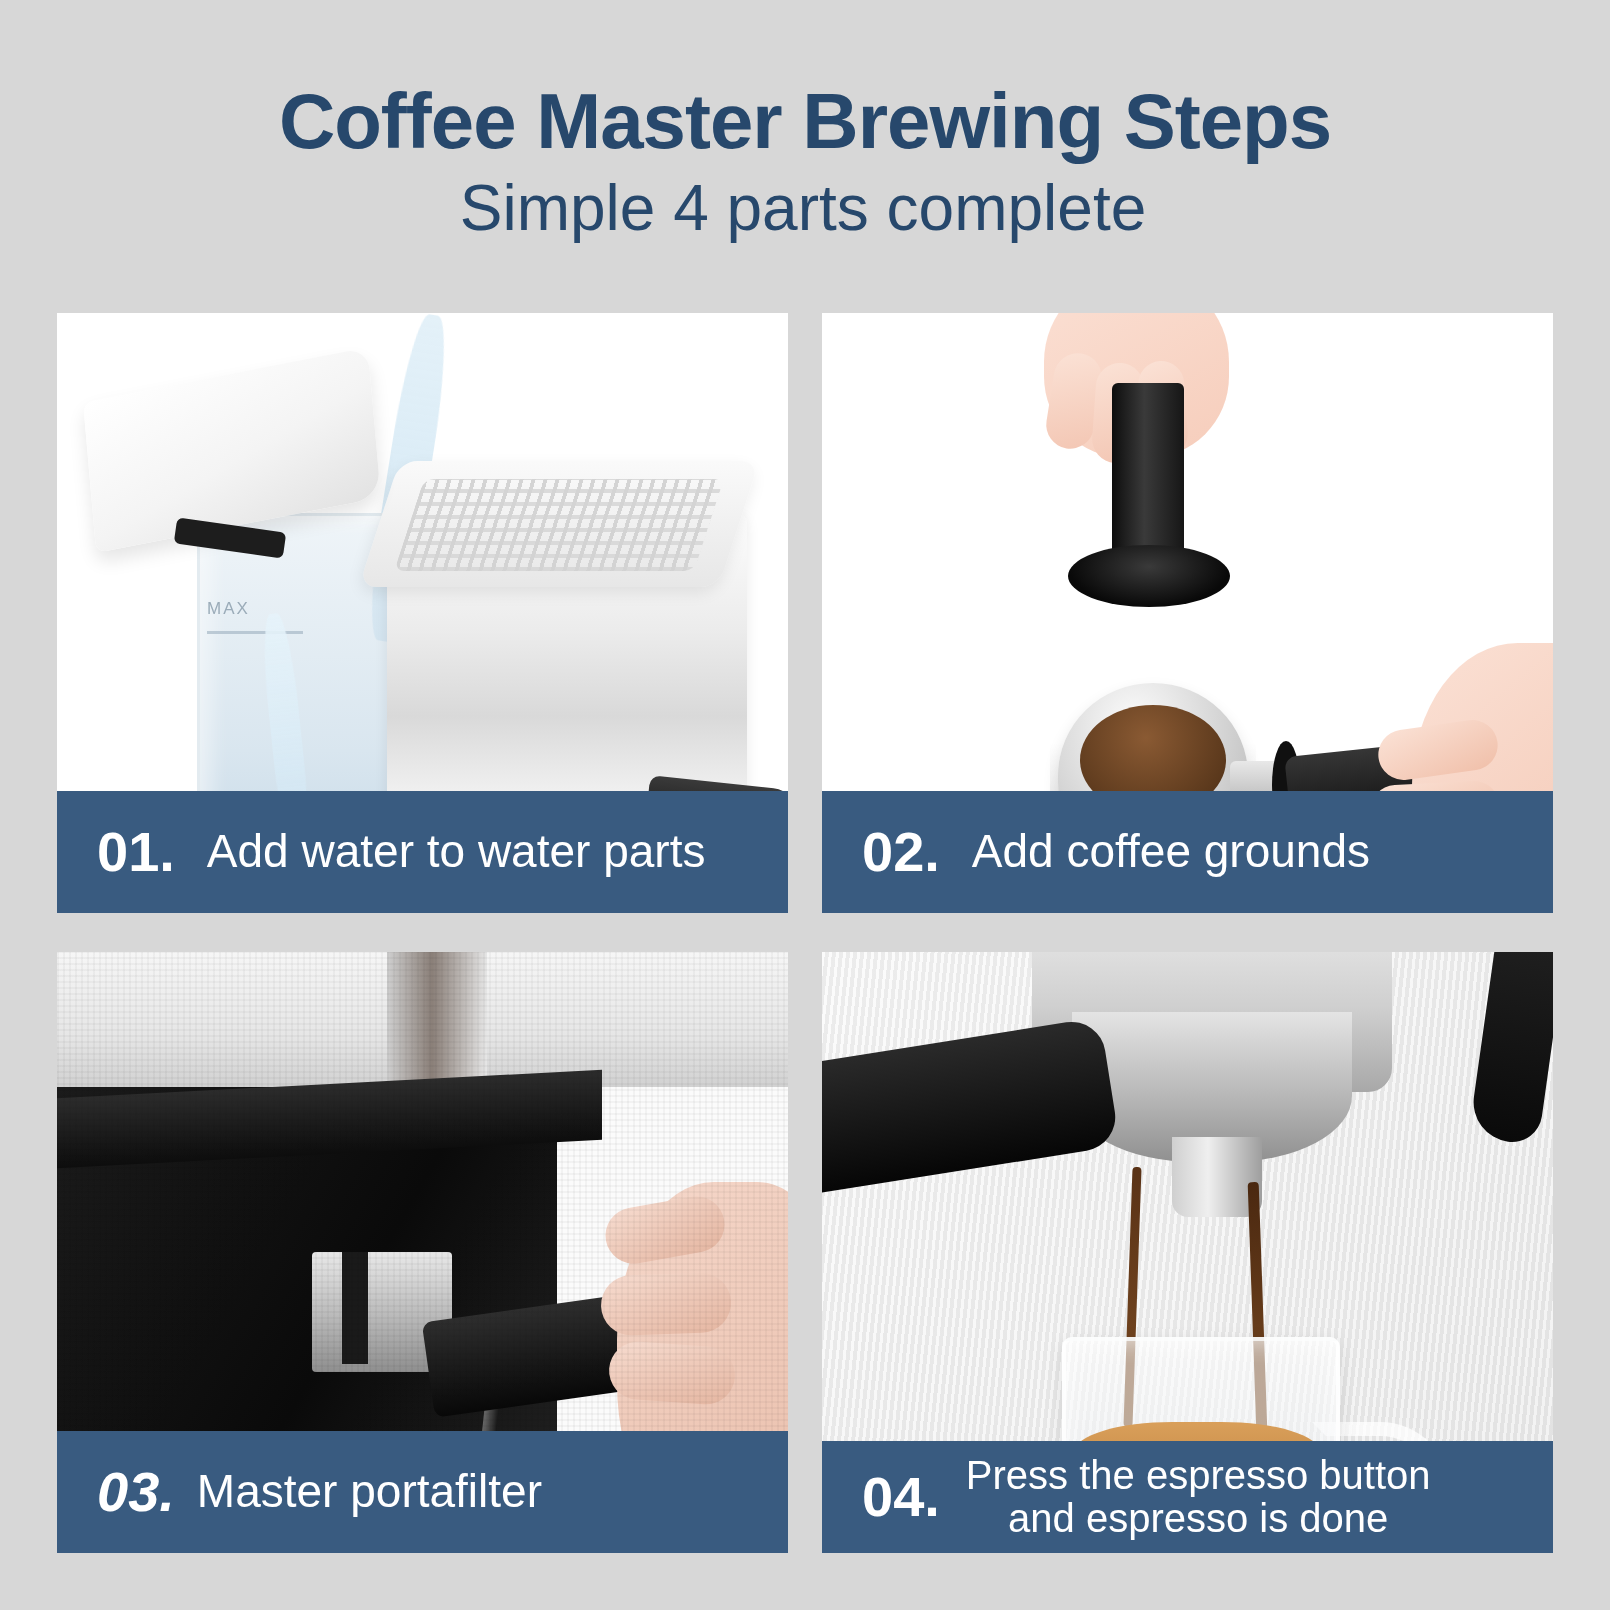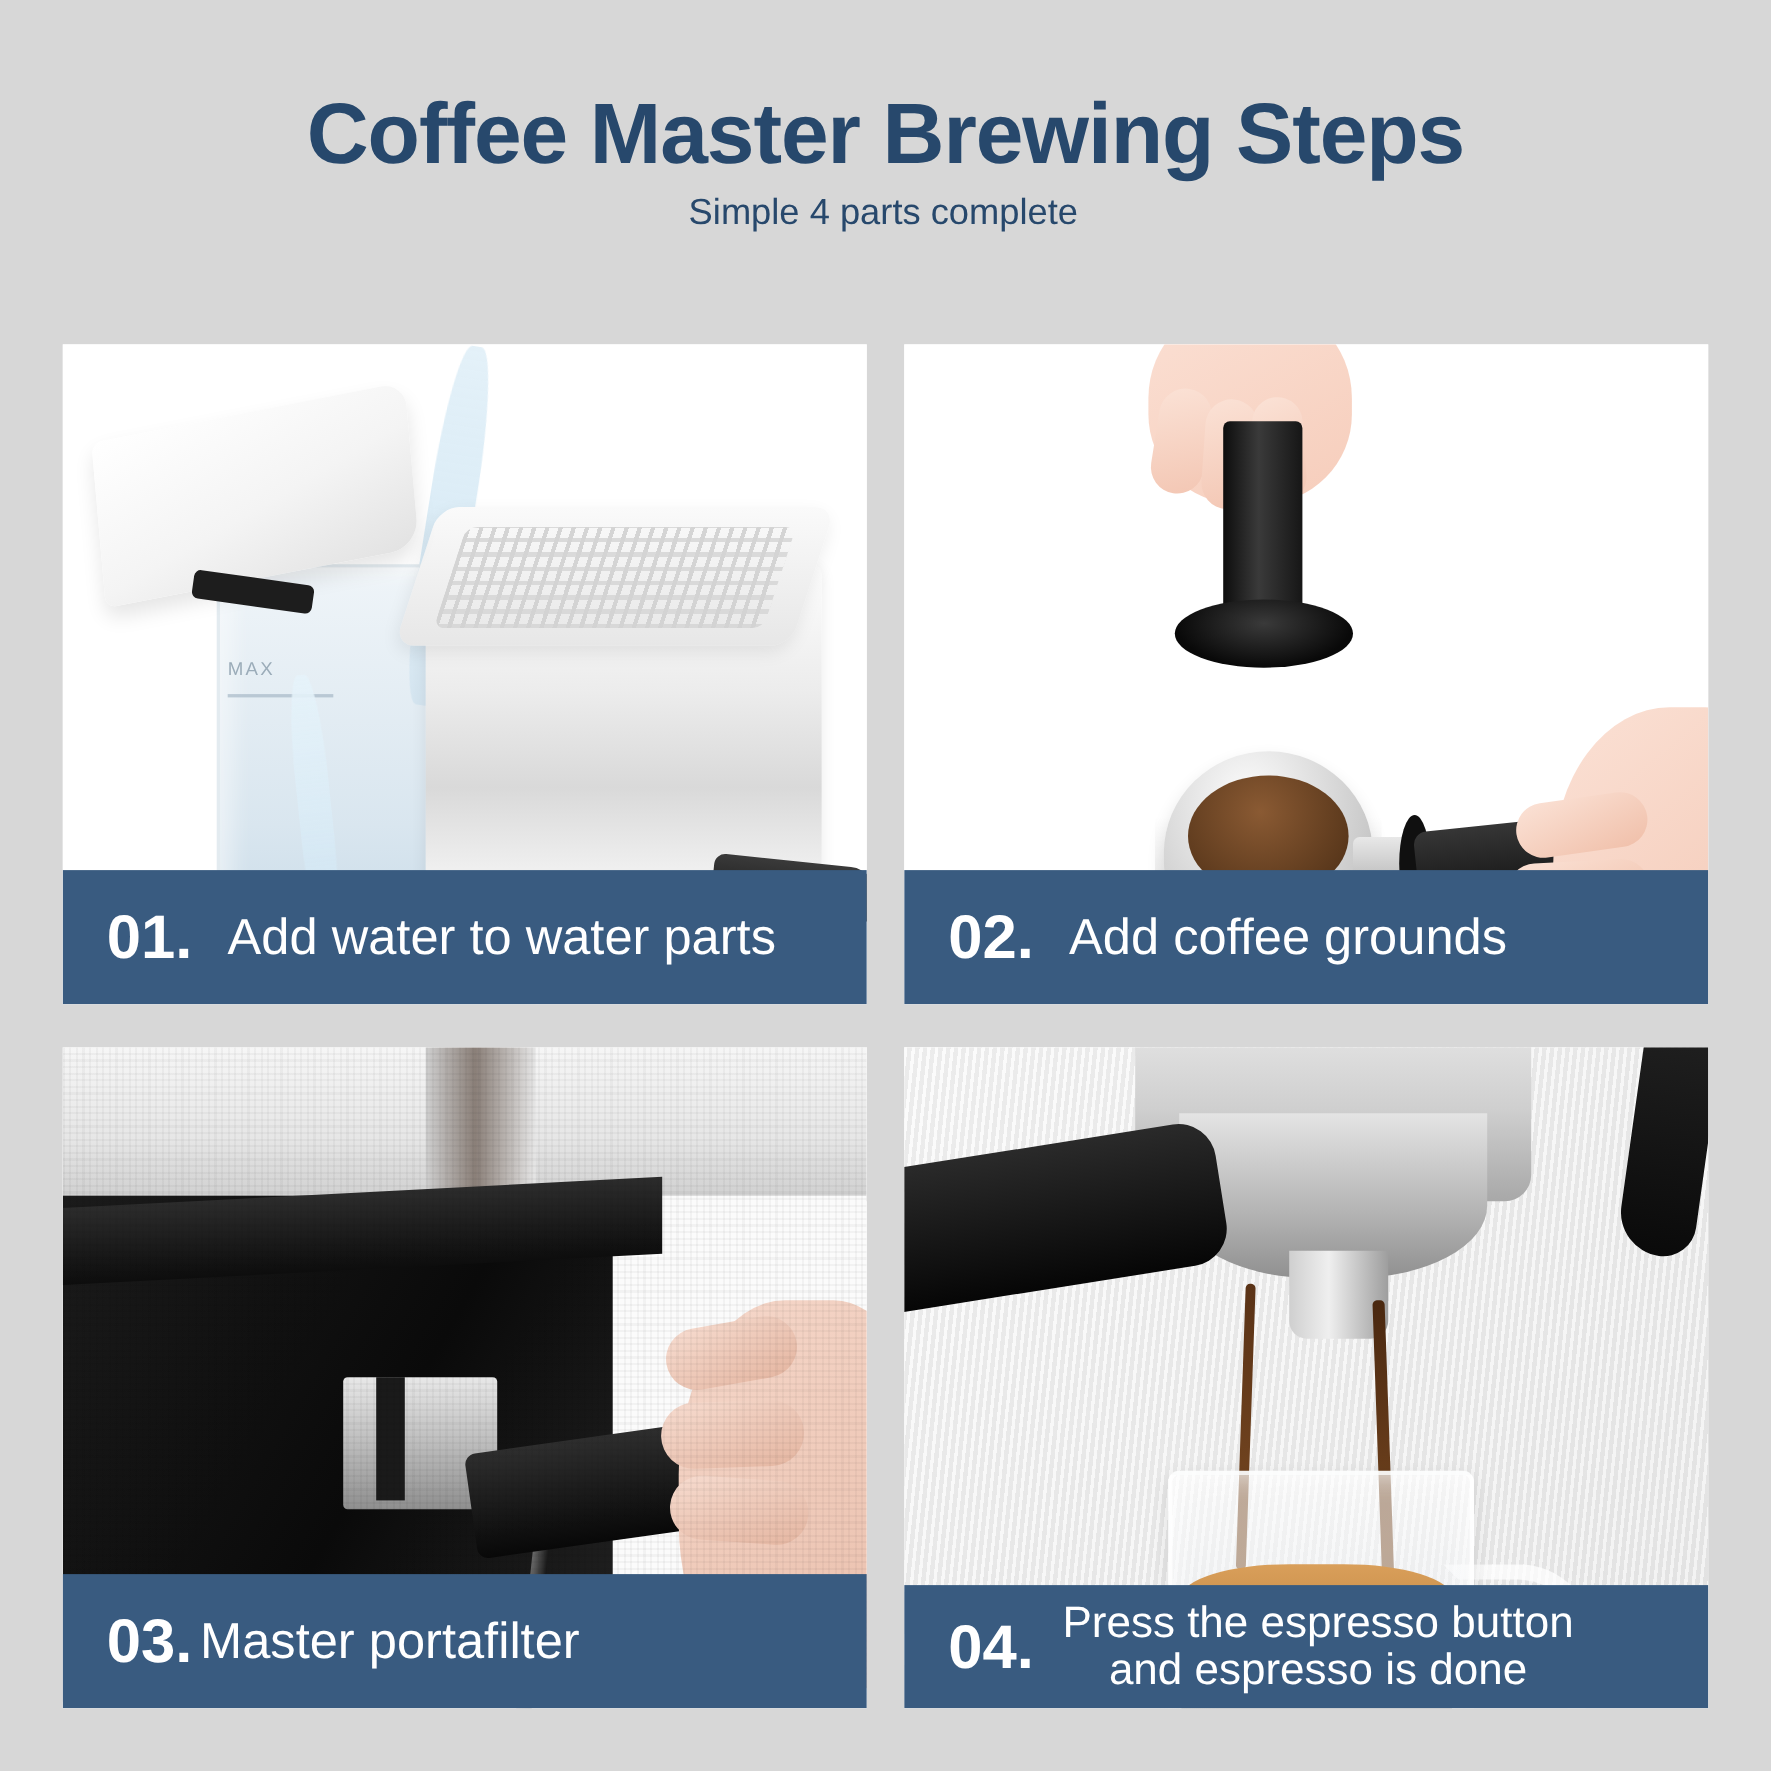--- a/index.html
+++ b/index.html
@@ -10,21 +10,21 @@
     overflow:hidden;
     position:relative;
   }
   
   .header{width:100%;text-align:center;padding-top:82px;box-sizing:border-box;}
   .title{
     font-size:78px;font-weight:bold;color:#27486c;
     letter-spacing:-1px;line-height:1.0;margin:0;
   }
   .subtitle{
-    font-size:33px;font-weight:normal;color:#27486c;
+    font-size:64px;font-weight:normal;color:#27486c;
     margin:16px 4px 0 0;line-height:1.0;
   }
   
   .grid{
     position:absolute;left:57px;top:313px;
     width:1496px;height:1591px;
     display:grid;
     grid-template-columns:731px 731px;
     grid-template-rows:600px 601px;
     column-gap:34px;row-gap:39px;
@@ -41,21 +41,21 @@
     box-sizing:border-box;
   }
   .cap-h{height:122px;padding:0 0 0 40px;}
   .cap-h4{height:112px;padding:0 0 0 40px;text-align:center;}
   .cap-num{
     font-size:56px;font-weight:bold;line-height:1;
     margin-right:32px;white-space:nowrap;
   }
   .cap-text{font-size:46px;font-weight:normal;line-height:1.08;}
   .cap-text .l2{display:block;}
-  .p3 .cap-num{margin-right:7px;}
+  .p3 .cap-num{margin-right:22px;font-style:italic;}
   .p4 .cap-num{margin-right:26px;}
   .p4 .cap-text{font-size:40px;}
 
   
   .p1 .photo{background:#fff;}
   .p1 .tank{
     position:absolute;left:140px;top:200px;width:290px;height:420px;
     background:linear-gradient(180deg,rgba(226,236,243,.55) 0%,rgba(205,222,234,.75) 55%,rgba(186,209,226,.95) 100%);
     border:3px solid #e3ebf0;border-radius:6px 6px 10px 10px;
     box-shadow:inset -14px 0 24px rgba(255,255,255,.7), inset 12px 0 18px rgba(255,255,255,.45);

